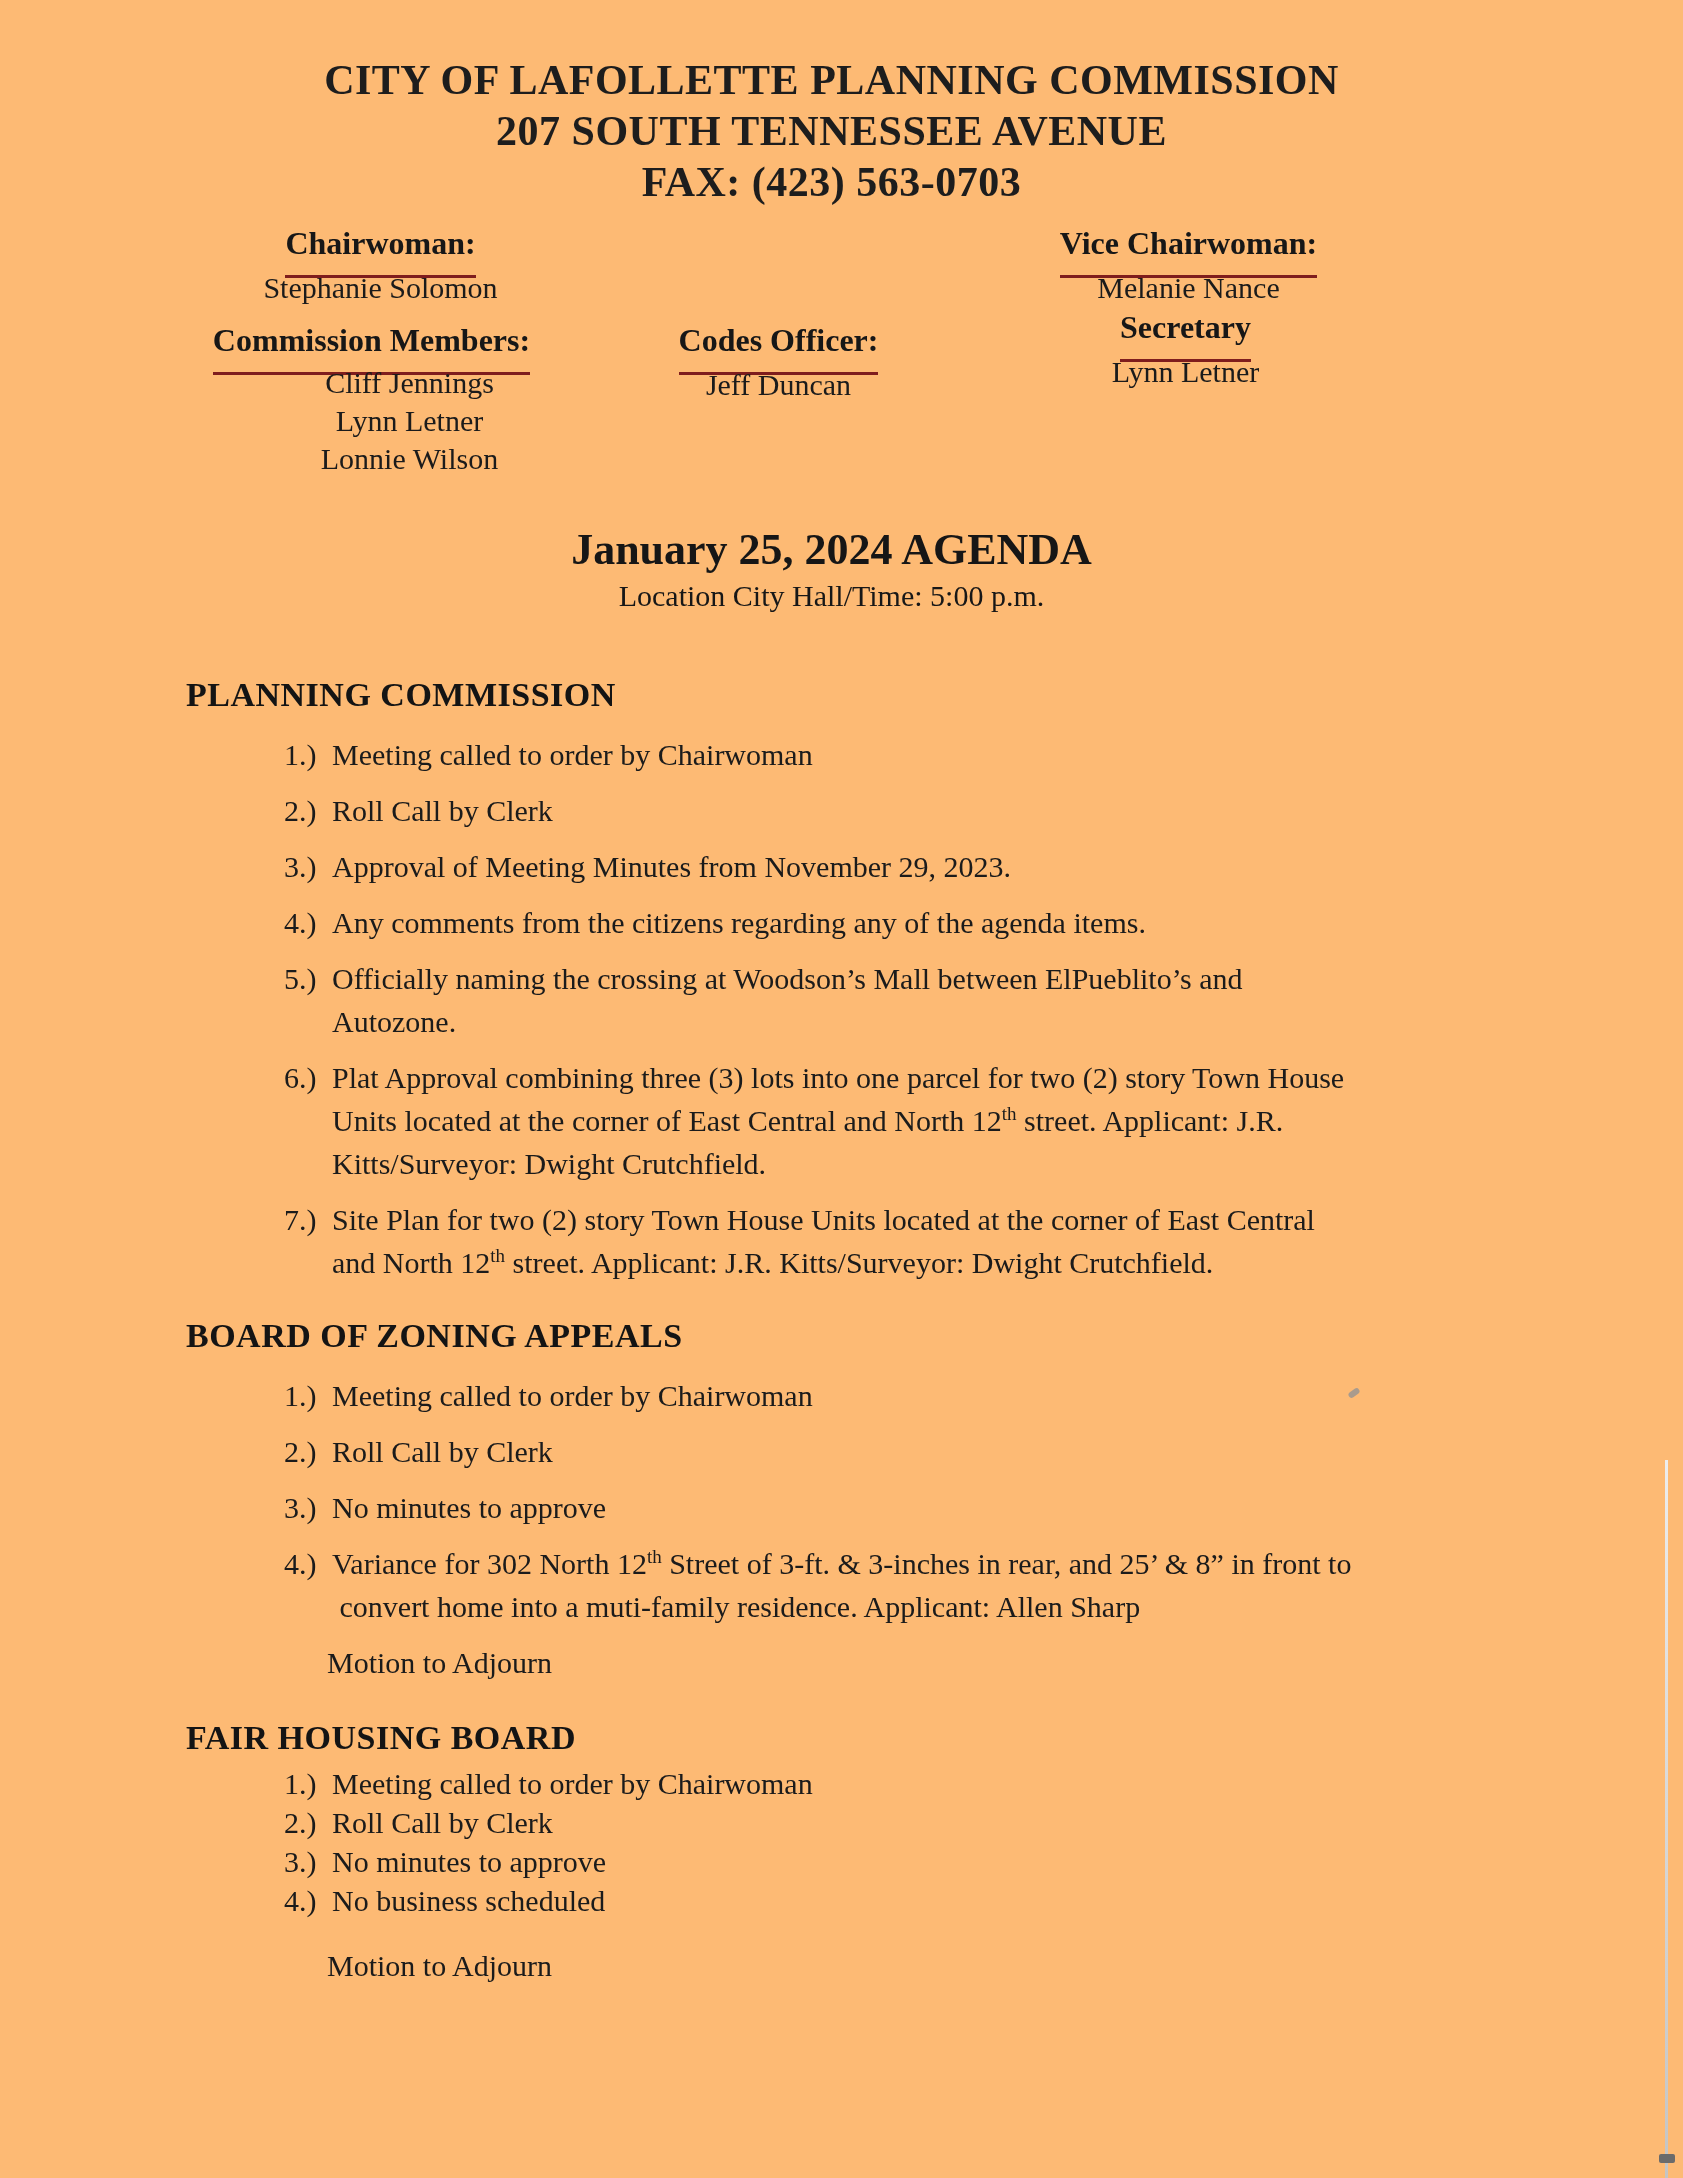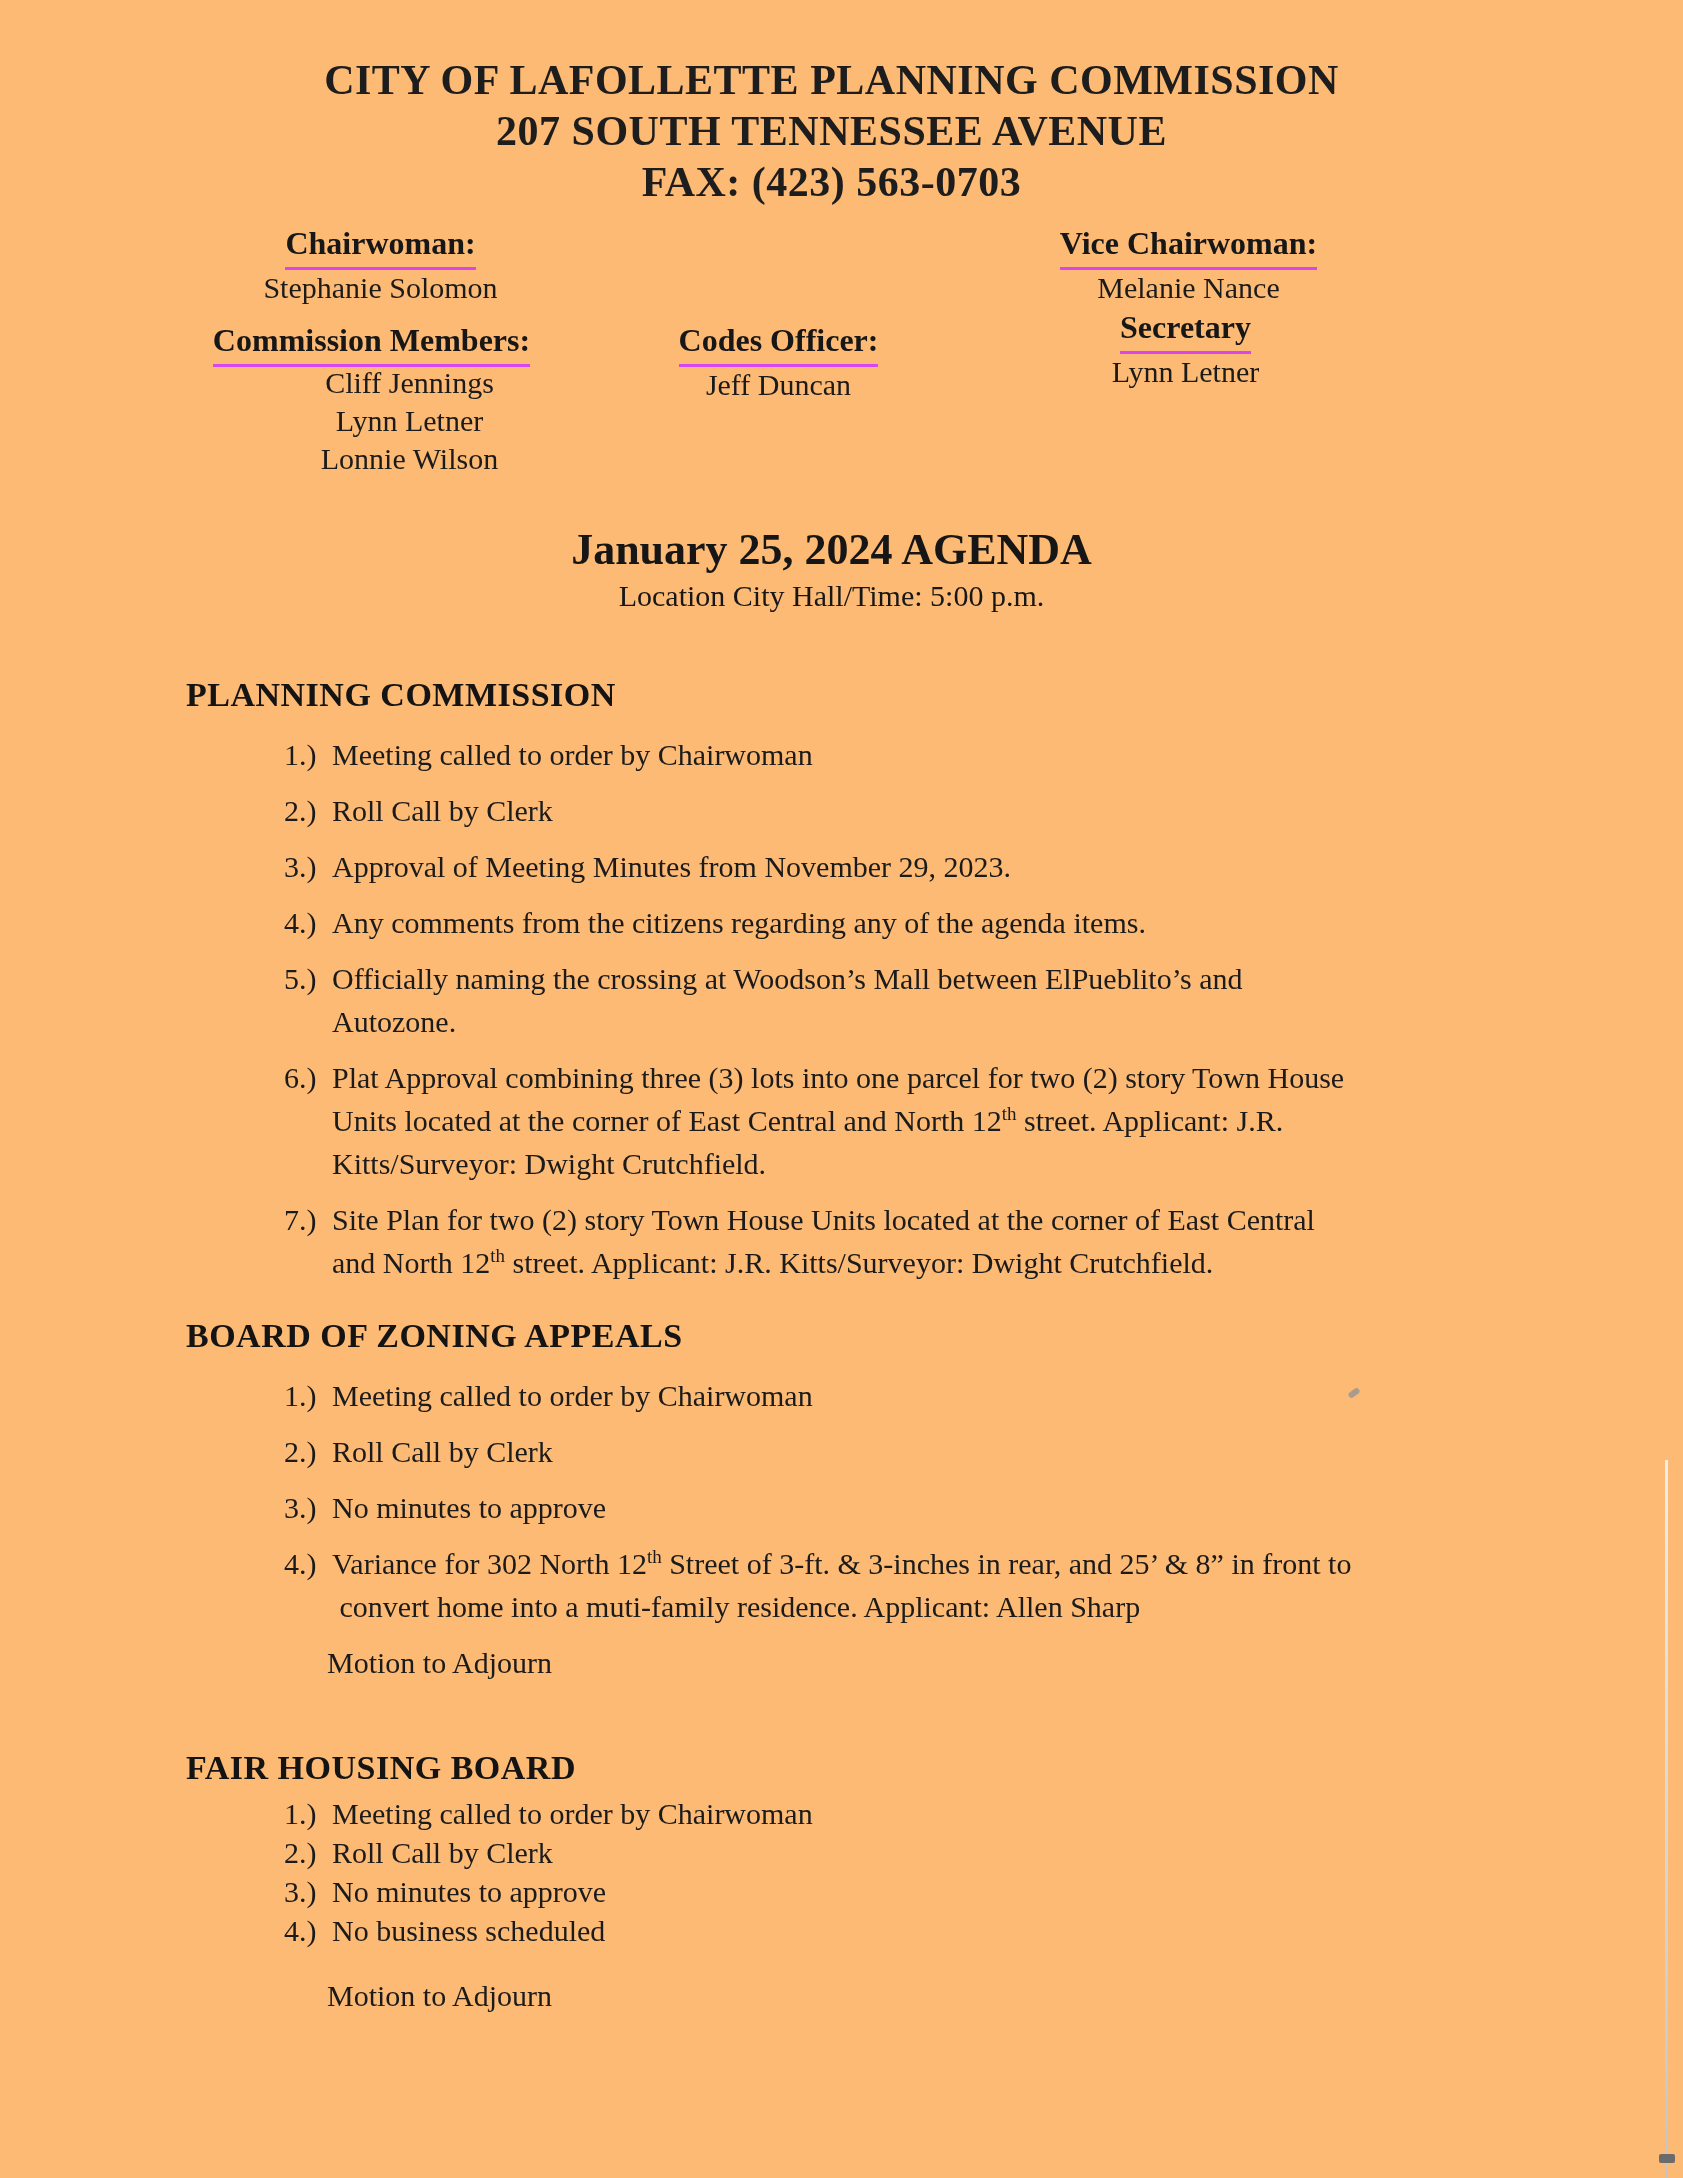--- a/index.html
+++ b/index.html
@@ -23,39 +23,39 @@
     line-height: 51px;
     color: #1d1d1d;
     letter-spacing: 0.5px;
   }
   .phones { display: flex; justify-content: center; gap: 99px; }
 
   
   .officials { position: relative; margin-top: 16px; height: 259px; }
   .group { position: absolute; text-align: center; }
   .group .label { font-size: 32px; font-weight: bold; line-height: 38px; color: #171717; }
-  .group .label .u { border-bottom: 3px solid #d946ef; padding-bottom: 6px; }
+  .group .label .u { border-bottom: 3px solid #7f1d1d; padding-bottom: 14px; }
   .group .name { font-size: 30px; line-height: 38px; margin-top: 7px; }
   .g-chairwoman { left: 252px; top: 0;   width: 257px; }
   .g-vice       { left: 1030px; top: 0;  width: 317px; }
   .g-members    { left: 198px; top: 97px; width: 347px; }
   .g-members .names { text-align: center; padding-left: 76px; margin-top: 5px; }
   .g-members .names .name { margin-top: 0; line-height: 38px; }
   .g-codes      { left: 650px; top: 97px; width: 257px; }
   .g-secretary  { left: 1057px; top: 84px; width: 257px; }
 
   
   .agenda-head { width: 1663px; text-align: center; margin-top: 40px; }
   .agenda-title { font-size: 44px; font-weight: bold; line-height: 53px; color: #161616; }
   .agenda-subtitle { font-size: 30px; font-weight: normal; line-height: 40px; color: #171717; }
 
   
   .sections { margin-top: 57px; }
   .section + .section { margin-top: 30px; }
-  .section.compact { margin-top: 62px; }
+  .section.compact { margin-top: 32px; }
   .heading {
     margin: 0 0 16px 186px;
     font-size: 34px;
     font-weight: bold;
     line-height: 44px;
     color: #141414;
     letter-spacing: 0.5px;
   }
   .item { display: flex; margin: 0 0 13px 284px; font-size: 30px; line-height: 43px; }
   .item .num { flex: none; width: 48px; }

